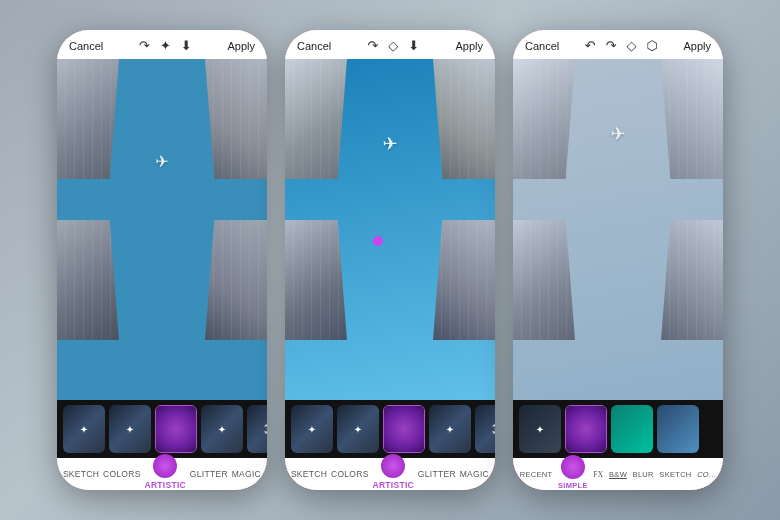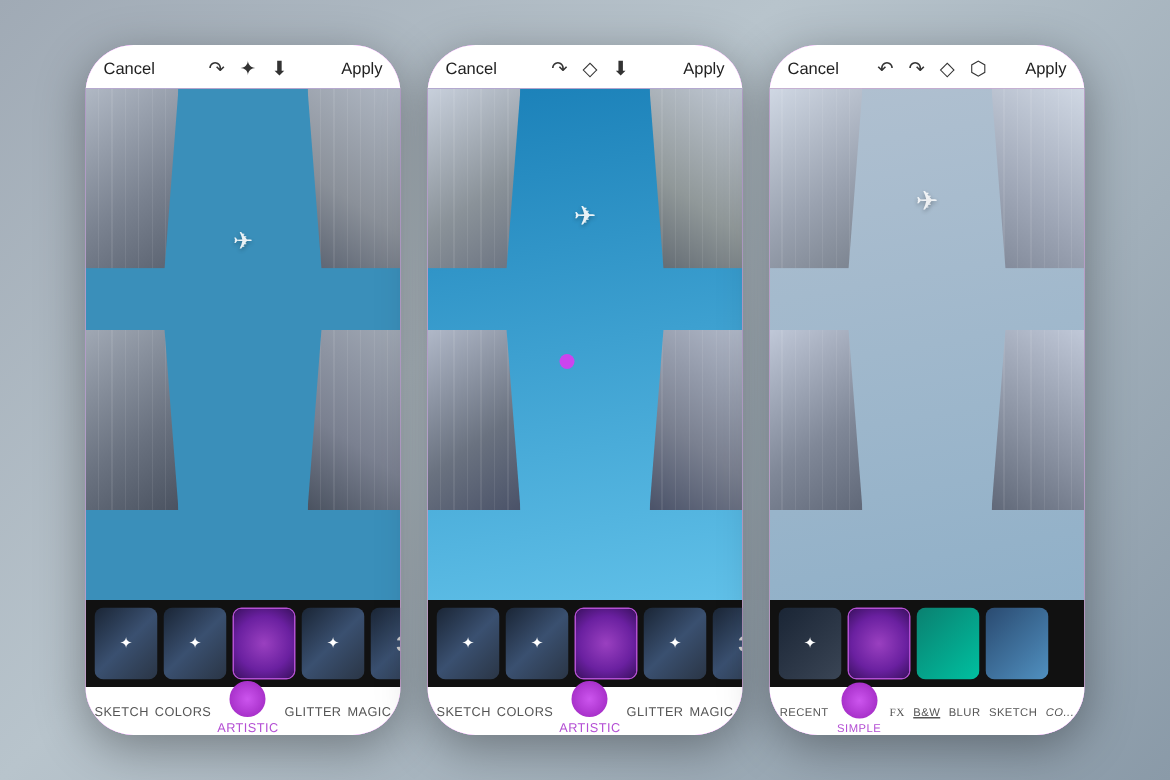--- a/index.html
+++ b/index.html
@@ -24,21 +24,21 @@
       box-shadow: 0 8px 32px rgba(0,0,0,0.35), inset 0 0 0 1.5px rgba(255,255,255,0.7);
       display: flex;
       flex-direction: column;
       position: relative;
     }
 
     .phone-inner {
       display: flex;
       flex-direction: column;
       height: 100%;
-      background: #d946ef;
+      background: #fca5a5;
       border-radius: 30px;
       overflow: hidden;
       text-align: center;
     }
 
     
     .toolbar {
       display: flex;
       align-items: center;
       justify-content: space-between;
@@ -194,21 +194,21 @@
     .filter-label {
       font-size: 8.5px;
       font-weight: 500;
       color: #555;
       text-transform: uppercase;
       letter-spacing: 0.3px;
     }
 
     .filter-label.active {
       color: #b44fd4;
-      font-weight: 400;
+      font-weight: 700;
     }
 
     
     .active-dot {
       width: 24px;
       height: 24px;
       background: radial-gradient(circle, #cc55ee 0%, #9922bb 100%);
       border-radius: 50%;
       display: flex;
       align-items: center;

